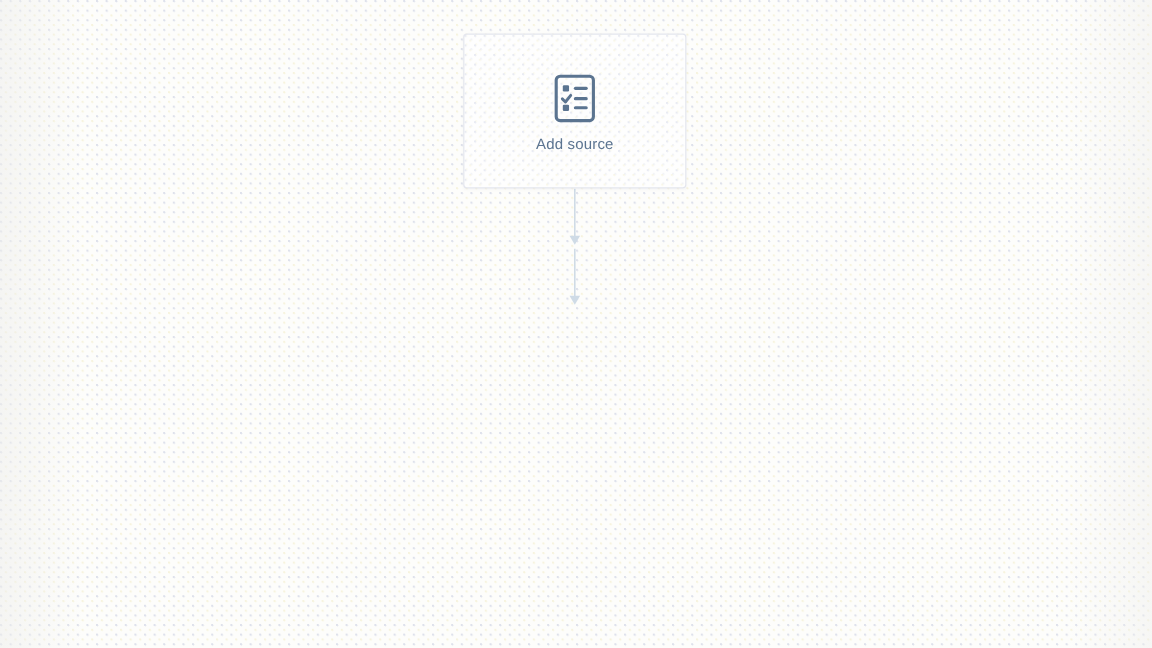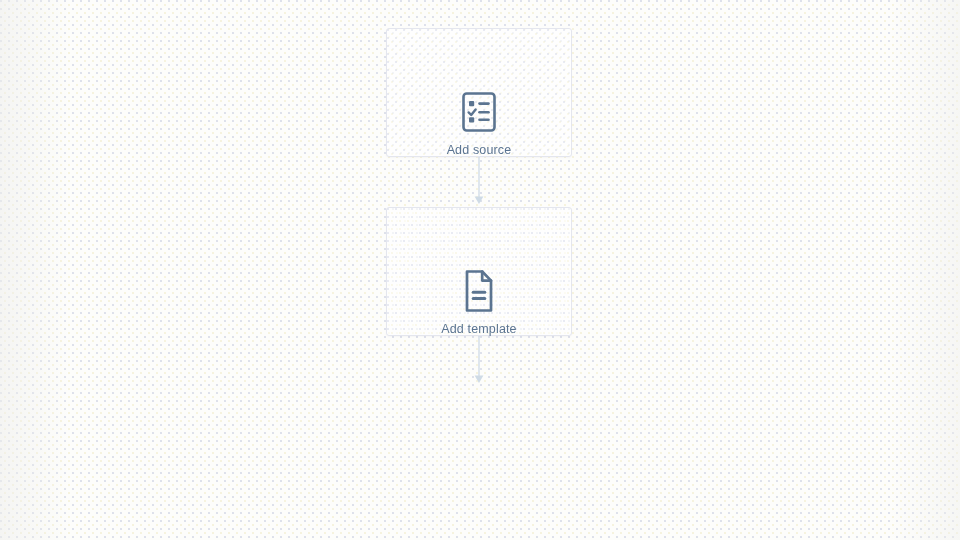--- a/index.html
+++ b/index.html
@@ -59,21 +59,21 @@
     background-color: rgba(255,255,255,0.62);
     background-image:
       radial-gradient(circle at 1px 1px, rgba(150,160,200,0.20) 0.9px, transparent 1.1px),
       radial-gradient(circle at 1px 1px, rgba(225,210,120,0.14) 0.9px, transparent 1.1px);
     background-size: 8px 8px, 8px 8px;
     background-position: 0 0, 4px 4px;
     box-shadow: 0 1px 2px rgba(90,100,130,0.045);
     display: flex;
     flex-direction: column;
     align-items: center;
-    justify-content: flex-end;
+    justify-content: center;
     cursor: pointer;
   }
 
   .node-icon {
     width: 44px;
     height: 46px;
     display: flex;
     align-items: center;
     justify-content: center;
     margin-bottom: 9px;
@@ -121,31 +121,20 @@
       <div class="node-label">Add source</div>
     </div>
 
     <div class="connector">
       <svg width="14" height="50" viewBox="0 0 14 50">
         <line x1="7" y1="0" x2="7" y2="42" stroke="#cfdbe6" stroke-width="1.3"></line>
         <polygon points="7,47 2.6,39.5 11.4,39.5" fill="#cfdbe6"></polygon>
       </svg>
     </div>
 
-    <div class="node">
-      <div class="node-icon">
-        <svg width="40" height="46" viewBox="0 0 40 46" fill="none" stroke="#5b7490" stroke-width="2.7" stroke-linecap="round" stroke-linejoin="round">
-          <path d="M8 3.5 h15.2 L32 12.6 V42.5 H8 Z"></path>
-          <path d="M23.2 3.5 V12.6 H32"></path>
-          <line x1="14.2" y1="24.2" x2="25.8" y2="24.2" stroke-width="3"></line>
-          <line x1="14.2" y1="30.6" x2="25.8" y2="30.6" stroke-width="3"></line>
-        </svg>
-      </div>
-      <div class="node-label">Add template</div>
-    </div>
 
     <div class="connector">
       <svg width="14" height="50" viewBox="0 0 14 50">
         <line x1="7" y1="0" x2="7" y2="42" stroke="#cfdbe6" stroke-width="1.3"></line>
         <polygon points="7,47 2.6,39.5 11.4,39.5" fill="#cfdbe6"></polygon>
       </svg>
     </div>
 
 
   </div>

